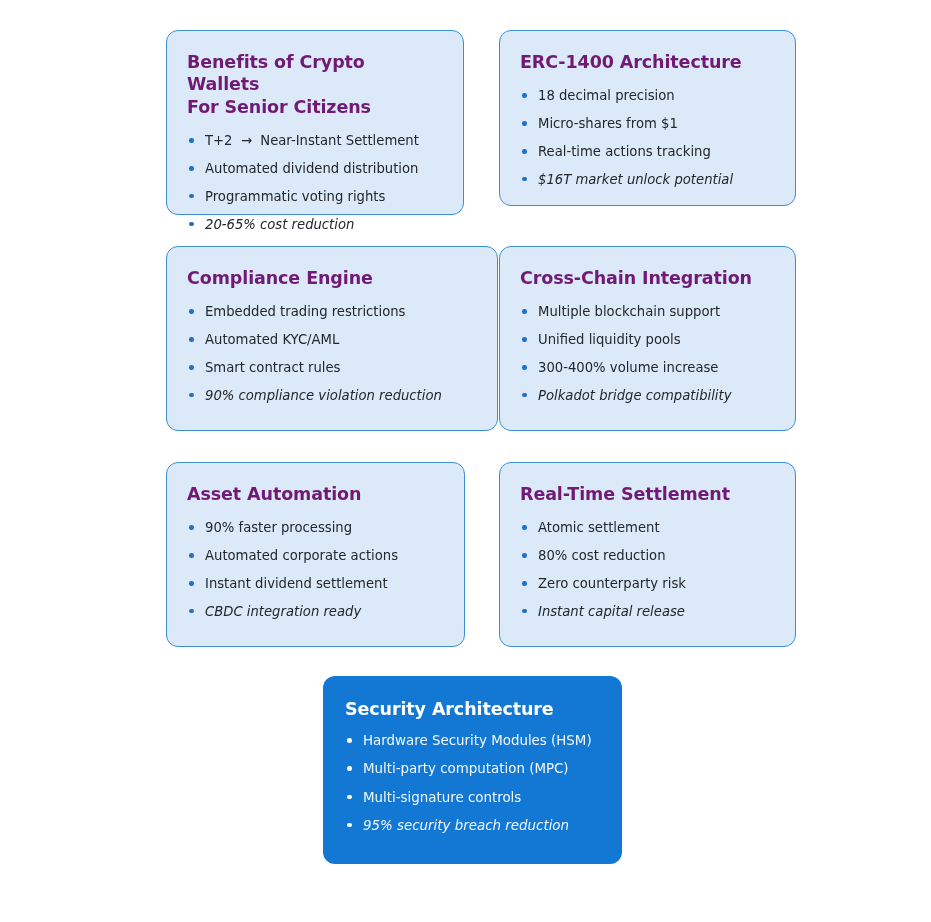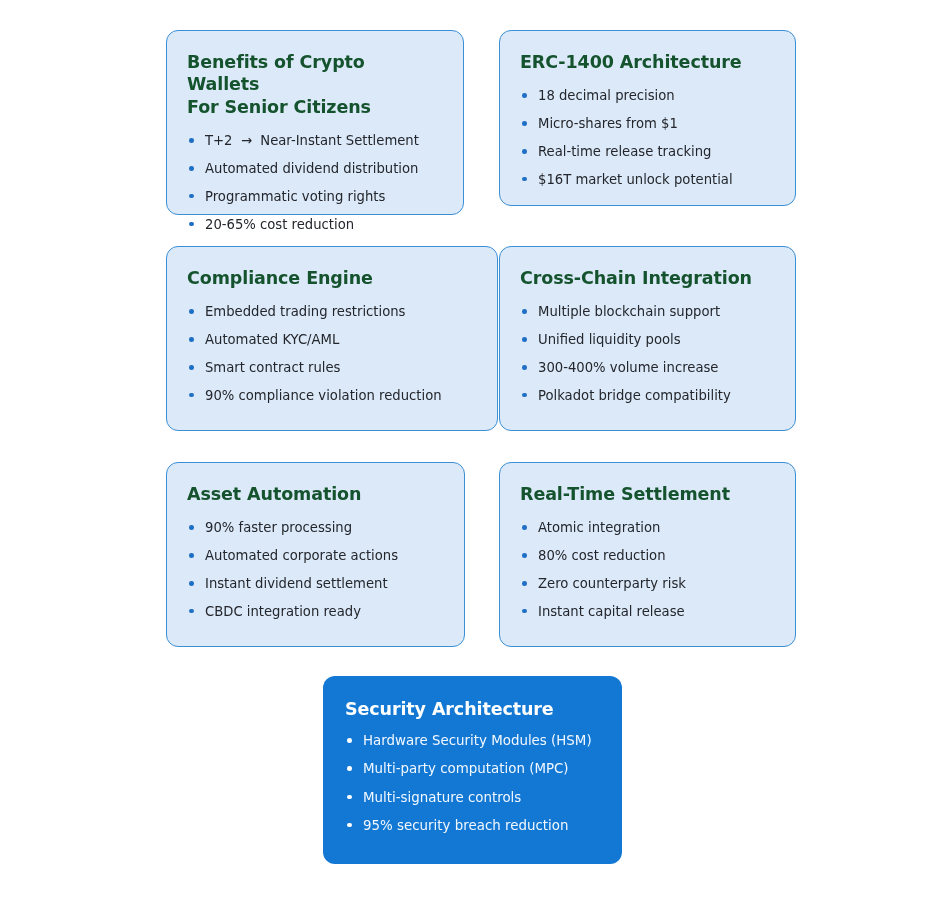--- a/index.html
+++ b/index.html
@@ -24,41 +24,41 @@
     position: absolute;
     box-sizing: border-box;
     background: #dce9f8;
     border: 1.6px solid #3b8fd4;
     border-radius: 12px;
     padding: 20px 20px 16px 20px;
   }
   .card-title {
     font-size: 17.5px;
     font-weight: bold;
-    color: #14532d;
+    color: #701a75;
     letter-spacing: -0.1px;
     line-height: 1.28;
     margin: 0 0 14px 0;
     white-space: pre-line;
   }
   .bullets {
     list-style: none;
     margin: 0;
     padding: 0;
   }
   .bullet {
     position: relative;
     padding-left: 18px;
     font-size: 13.2px;
     color: #23262c;
     line-height: 1.35;
     margin-bottom: 10px;
     white-space: pre;
   }
-  .bullet:last-child { margin-bottom: 0; }
+  .bullet:last-child { margin-bottom: 0; font-style: italic; }
   .bullet .dot {
     position: absolute;
     left: 2px;
     top: 6px;
     width: 4.6px;
     height: 4.6px;
     border-radius: 50%;
     background: #1f6fc4;
   }
 
@@ -97,21 +97,21 @@
       <li class="bullet"><span class="dot"></span><span>Programmatic voting rights</span></li>
       <li class="bullet"><span class="dot"></span><span>20-65% cost reduction</span></li>
     </ul>
   </div>
 
   <div class="card" id="card-1">
     <div class="card-title">ERC-1400 Architecture</div>
     <ul class="bullets">
       <li class="bullet"><span class="dot"></span><span>18 decimal precision</span></li>
       <li class="bullet"><span class="dot"></span><span>Micro-shares from $1</span></li>
-      <li class="bullet"><span class="dot"></span><span>Real-time release tracking</span></li>
+      <li class="bullet"><span class="dot"></span><span>Real-time actions tracking</span></li>
       <li class="bullet"><span class="dot"></span><span>$16T market unlock potential</span></li>
     </ul>
   </div>
 
   <div class="card" id="card-2">
     <div class="card-title">Compliance Engine</div>
     <ul class="bullets">
       <li class="bullet"><span class="dot"></span><span>Embedded trading restrictions</span></li>
       <li class="bullet"><span class="dot"></span><span>Automated KYC/AML</span></li>
       <li class="bullet"><span class="dot"></span><span>Smart contract rules</span></li>
@@ -135,21 +135,21 @@
       <li class="bullet"><span class="dot"></span><span>90% faster processing</span></li>
       <li class="bullet"><span class="dot"></span><span>Automated corporate actions</span></li>
       <li class="bullet"><span class="dot"></span><span>Instant dividend settlement</span></li>
       <li class="bullet"><span class="dot"></span><span>CBDC integration ready</span></li>
     </ul>
   </div>
 
   <div class="card" id="card-5">
     <div class="card-title">Real-Time Settlement</div>
     <ul class="bullets">
-      <li class="bullet"><span class="dot"></span><span>Atomic integration</span></li>
+      <li class="bullet"><span class="dot"></span><span>Atomic settlement</span></li>
       <li class="bullet"><span class="dot"></span><span>80% cost reduction</span></li>
       <li class="bullet"><span class="dot"></span><span>Zero counterparty risk</span></li>
       <li class="bullet"><span class="dot"></span><span>Instant capital release</span></li>
     </ul>
   </div>
 
   <div class="card" id="card-6">
     <div class="card-title">Security Architecture</div>
     <ul class="bullets">
       <li class="bullet"><span class="dot"></span><span>Hardware Security Modules (HSM)</span></li>

